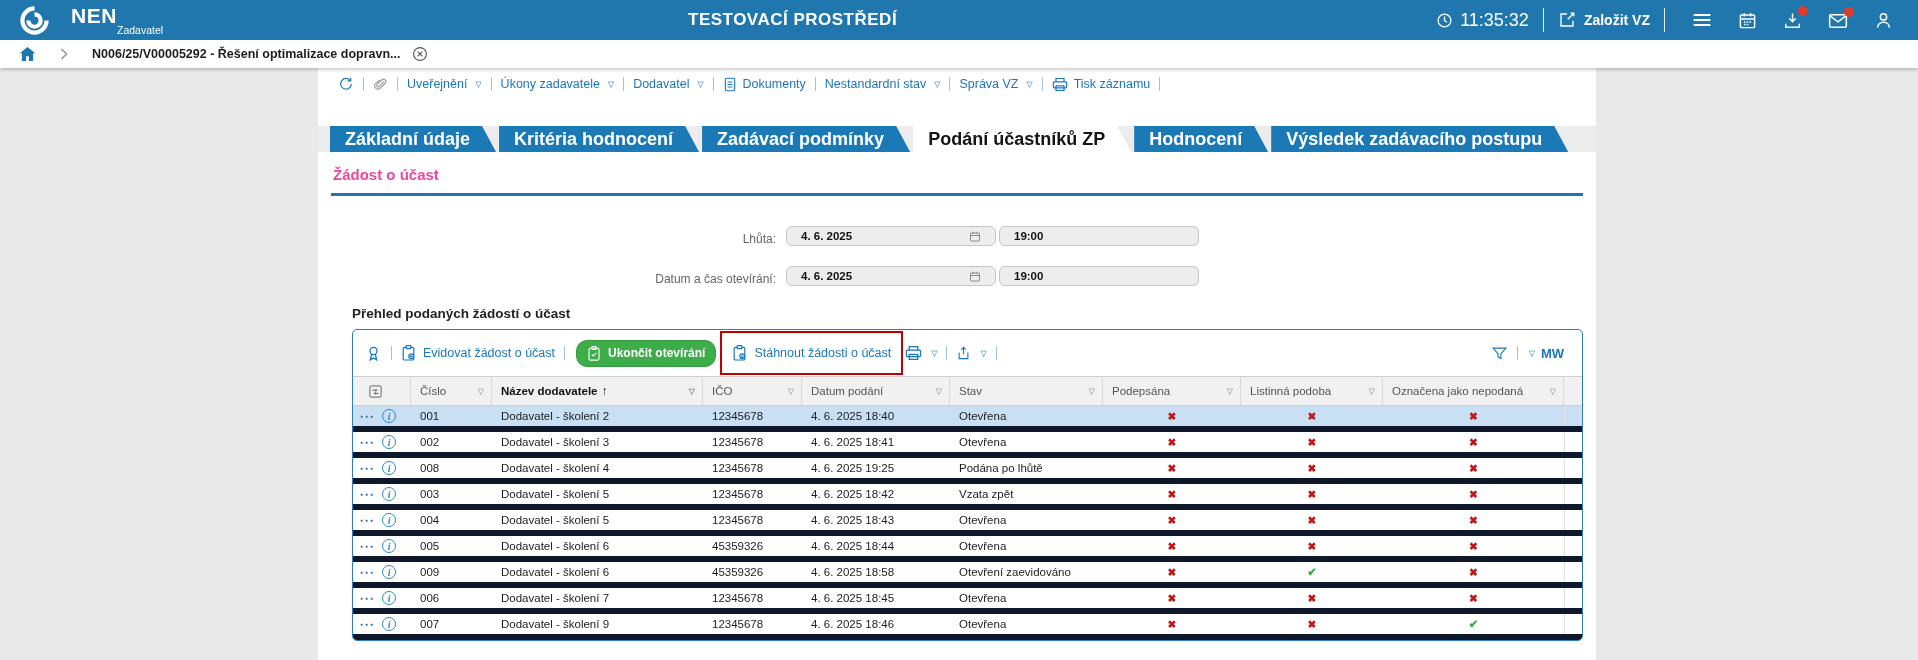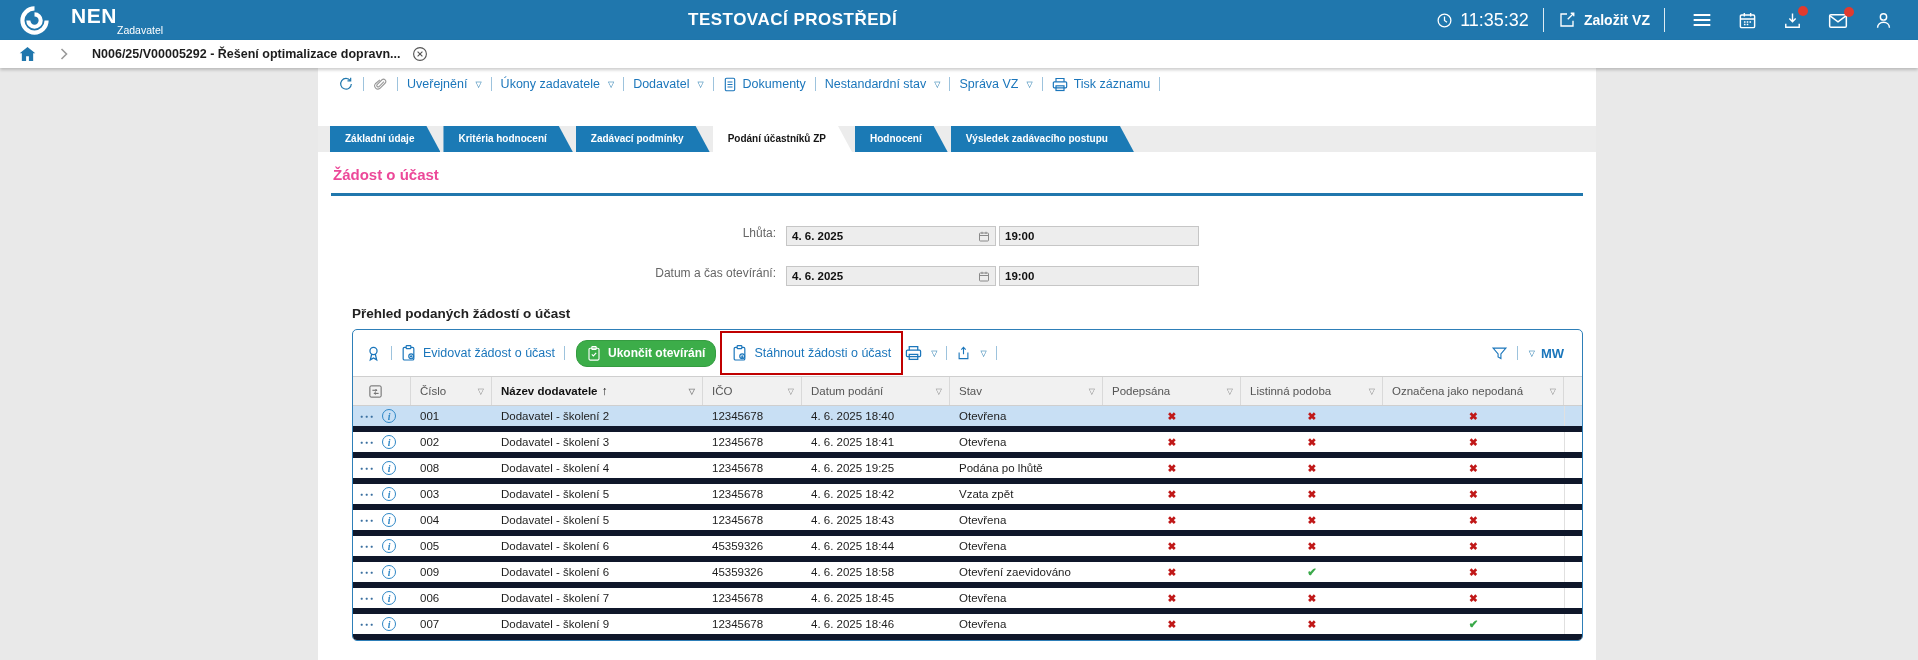--- a/index.html
+++ b/index.html
@@ -39,35 +39,35 @@
   .cmd-item{display:flex;align-items:center;gap:6px;cursor:pointer;white-space:nowrap}
   .vdiv{width:1px;height:14px;background:#9dc3dd;margin:0 9px;flex:none}
   .dd{font-size:8px;color:#2077ad;margin-left:2px}
   .dd::after{content:"▽"}
   .ico-gray{color:#999}
 
   .gapwhite{height:26px;background:#fff}
 
   
   .tabstrip{height:26px;background:#ececec;display:flex;padding-left:12px}
-  .tab{height:26px;line-height:26px;background:#1b7ab5;color:#fff;font-weight:bold;font-size:10px;
+  .tab{height:26px;line-height:26px;background:#1b7ab5;color:#fff;font-weight:bold;font-size:18px;
        padding:0 26px 0 15px;margin-right:3px;cursor:pointer;
        clip-path:polygon(0 0,calc(100% - 14px) 0,100% 100%,0 100%)}
   .tab.active{background:#fff;color:#151515}
 
   
   .section-title{font-size:15px;font-weight:bold;color:#ec4899;padding:14px 0 10px 15px}
   .bluebar{height:3px;background:#2077ad;margin:0 13px}
 
   
   .formarea{padding-top:30px}
-  .formrow{display:flex;align-items:flex-start;height:20px;margin-bottom:20px}
+  .formrow{display:flex;align-items:flex-end;height:20px;margin-bottom:20px}
   .flabel{width:468px;text-align:right;color:#666;font-size:12px;padding-right:10px;white-space:nowrap}
-  .field{height:20px;background:#ededed;border:1px solid #c6c6c6;border-radius:0;display:flex;
-         align-items:center;font-weight:bold;font-size:11.5px;color:#111;padding:0 5px}
+  .field{height:20px;background:#ededed;border:1px solid #c6c6c6;border-radius:6px;display:flex;
+         align-items:center;font-weight:bold;font-size:11.5px;color:#111;padding:0 14px}
   .fdate{width:210px;justify-content:space-between}
   .ftime{width:200px;margin-left:3px}
   .cal{color:#8a8a8a}
 
   
   .list-title{font-size:13.5px;font-weight:bold;color:#222;margin:20px 0 8px 34px}
   .grid{margin-left:34px;width:1231px;border:1px solid #2e7fb8;border-radius:5px;background:#fff;overflow:hidden}
   .gridbar{height:46px;display:flex;align-items:center;padding:0 12px;font-size:12.5px;color:#1b76bb}
   .glink{display:flex;align-items:center;gap:7px;cursor:pointer;white-space:nowrap}
   .btn-green{background:#3cad49;border:1px solid #359c41;color:#fff;font-weight:bold;font-size:12px;height:27px;

